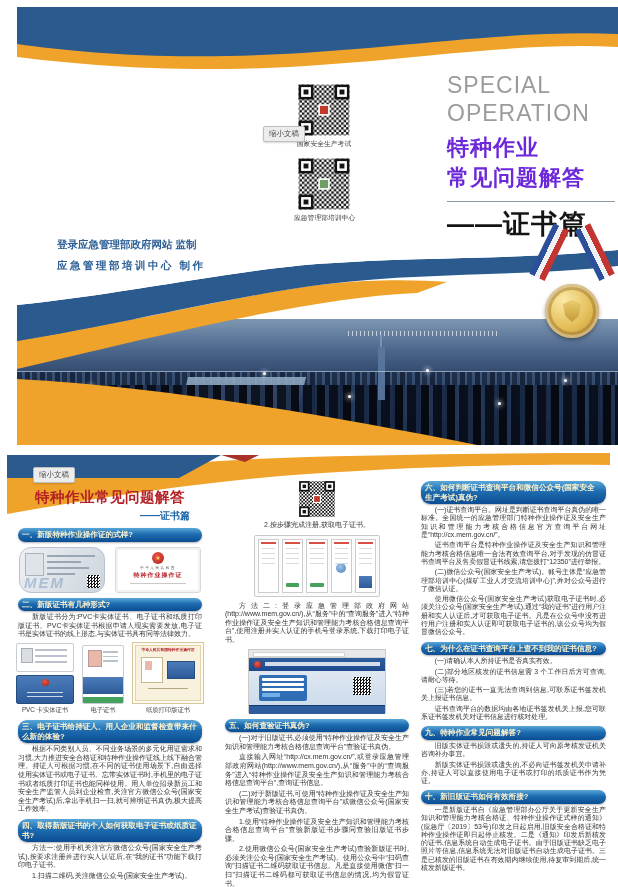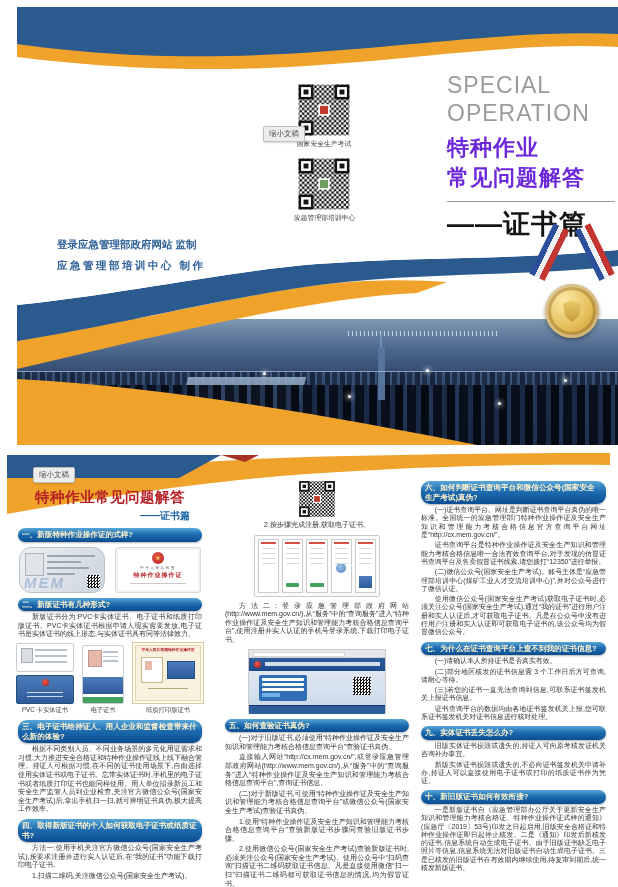--- a/index.html
+++ b/index.html
@@ -398,21 +398,21 @@
       <p class="para">(二)微信公众号(国家安全生产考试)。账号主体是“应急管理部培训中心(煤矿工业人才交流培训中心)”,并对公众号进行了微信认证。</p>
       <p class="para">使用微信公众号(国家安全生产考试)获取电子证书时,必须关注公众号(国家安全生产考试),通过“我的证书”进行用户注册和实人认证后,才可获取电子证书。凡是在公众号中没有进行用户注册和实人认证即可获取电子证书的,该公众号均为假冒微信公众号。</p>
 
       <div class="banner">七、为什么在证书查询平台上查不到我的证书信息?</div>
       <p class="para">(一)请确认本人所持证书是否真实有效。</p>
       <p class="para">(二)部分地区核发的证书信息需 3 个工作日后方可查询,请耐心等待。</p>
       <p class="para">(三)若您的证书一直无法查询到信息,可联系证书签发机关上报证书信息。</p>
 
       <p class="para">证书查询平台的数据均由各地证书签发机关上报,您可联系证书签发机关对证书信息进行核对处理。</p>
 
-      <div class="banner">九、实体证书丢失怎么办?</div>
+      <div class="banner">九、特种作业常见问题解答?</div>
       <p class="para">旧版实体证书损毁或遗失的,持证人可向原考核发证机关咨询补办事宜。</p>
       <p class="para">新版实体证书损毁或遗失的,不必向证书签发机关申请补办,持证人可以直接使用电子证书或打印的纸质证书作为凭证。</p>
 
       <div class="banner">十、新旧版证书如何有效衔接?</div>
       <p class="para">一是新版证书自《应急管理部办公厅关于更新安全生产知识和管理能力考核合格证、特种作业操作证式样的通知》(应急厅〔2019〕53号)印发之日起启用,旧版安全合格证和特种作业操作证即日起停止核发。二是《通知》印发后新核发的证书,信息系统自动生成电子证书。由于旧版证书缺乏电子照片等信息,信息系统无法对旧版证书自动生成电子证书。三是已核发的旧版证书在有效期内继续使用,待复审到期后,统一核发新版证书。</p>
     </div>
   </div>
 </div>
 
 </body></html>

